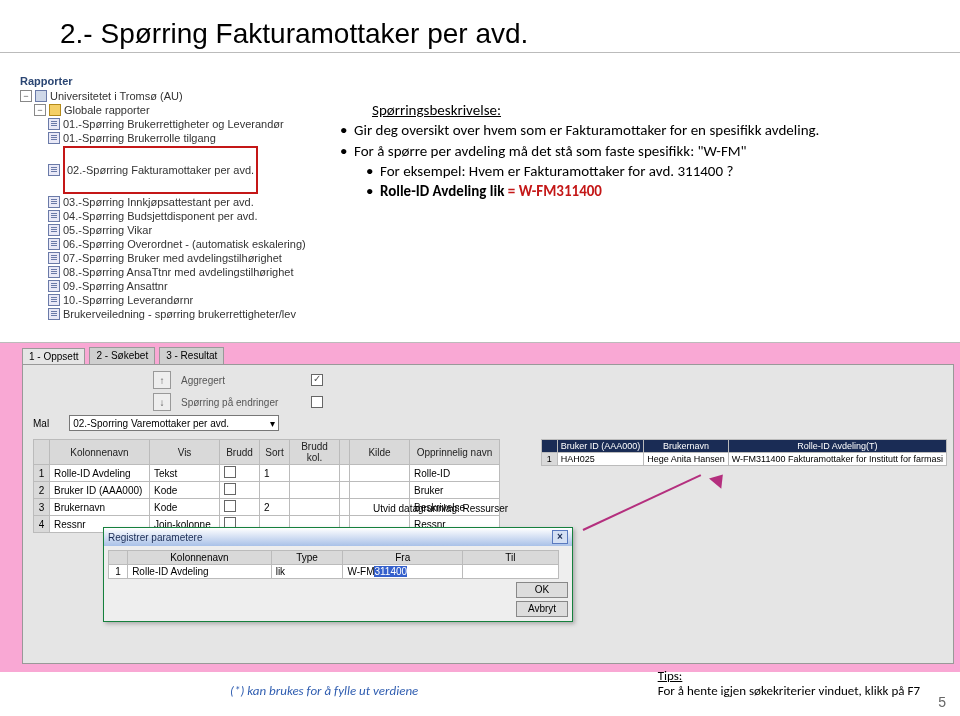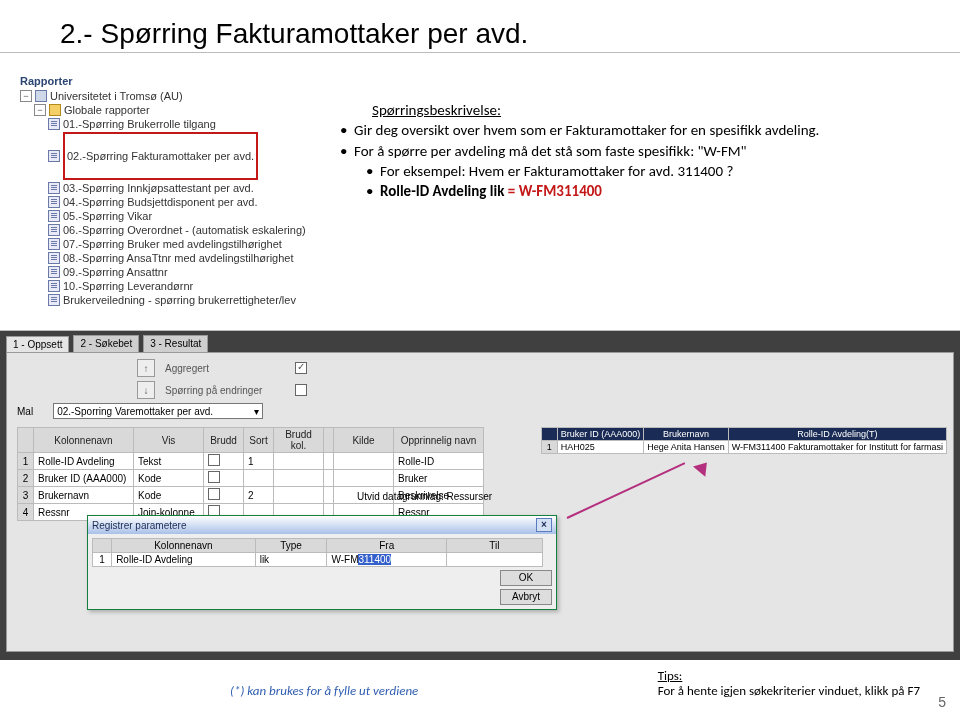--- a/index.html
+++ b/index.html
@@ -50,23 +50,24 @@
   .desc-block ul { list-style: none; }
   .desc-block li { padding-left: 14px; position: relative; }
   .desc-block li::before { content:"•"; position:absolute; left:0; }
   .desc-block li.sub { padding-left: 40px; }
   .desc-block li.sub::before { left:26px; }
   .red-emph { color:#c41717; font-weight:bold; }
 
   
   .app-area {
     position:absolute;
-    left:0; top:330px; width:960px; height:330px;
-    background:#404040;
+    left:0; top:342px; width:960px; height:330px;
+    background:#f9a8d4;
     border-top:1px solid #bbb;
+    padding-left:16px;
   }
   .tabs { font-size:10px; padding:4px 6px 0 6px; display:flex; gap:4px; }
   .tab { background:#cfcfcf; border:1px solid #999; border-bottom:none; padding:2px 6px; }
   .tab.active{ background:#e5e5e5; border-bottom:1px solid #e5e5e5; position:relative; top:1px;}
   .panel-border{ margin:0 6px 6px 6px; border:1px solid #999; background:#e5e5e5; padding:6px; height:300px; position:relative;}
 
   .sort-controls { position:absolute; left:130px; top:6px; font-size:10px; color:#555;}
   .sort-controls .row{ display:flex; align-items:center; gap:10px; margin-bottom:4px;}
   .arrowbox{ width:18px; height:18px; border:1px solid #999; background:#eee; display:flex; align-items:center; justify-content:center;}
   .checkbox{ width:12px; height:12px; border:1px solid #666; background:#fff; display:inline-block; }
@@ -145,20 +146,24 @@
     <li class="tree-row ind0">
       <span class="ic ic-minus">−</span>
       <span class="ic" style="background:#cfd8e8;border:1px solid #6a7aa8;"></span>
       <span>Universitetet i Tromsø (AU)</span>
     </li>
     <li class="tree-row ind1">
       <span class="ic ic-minus">−</span>
       <span class="ic ic-fold"></span>
       <span>Globale rapporter</span>
     </li>
+    <li class="tree-row ind2">
+        <span class="ic ic-doc"></span>
+        <span>01.-Spørring Brukerrettigheter og Leverandør</span>
+      </li>
     <li class="tree-row ind2">
         <span class="ic ic-doc"></span>
         <span>01.-Spørring Brukerrolle tilgang</span>
       </li>
     <li class="tree-row ind2">
         <span class="ic ic-doc"></span>
         <span class="highlight-box">02.-Spørring Fakturamottaker per avd.</span>
       </li>
     <li class="tree-row ind2">
         <span class="ic ic-doc"></span>

